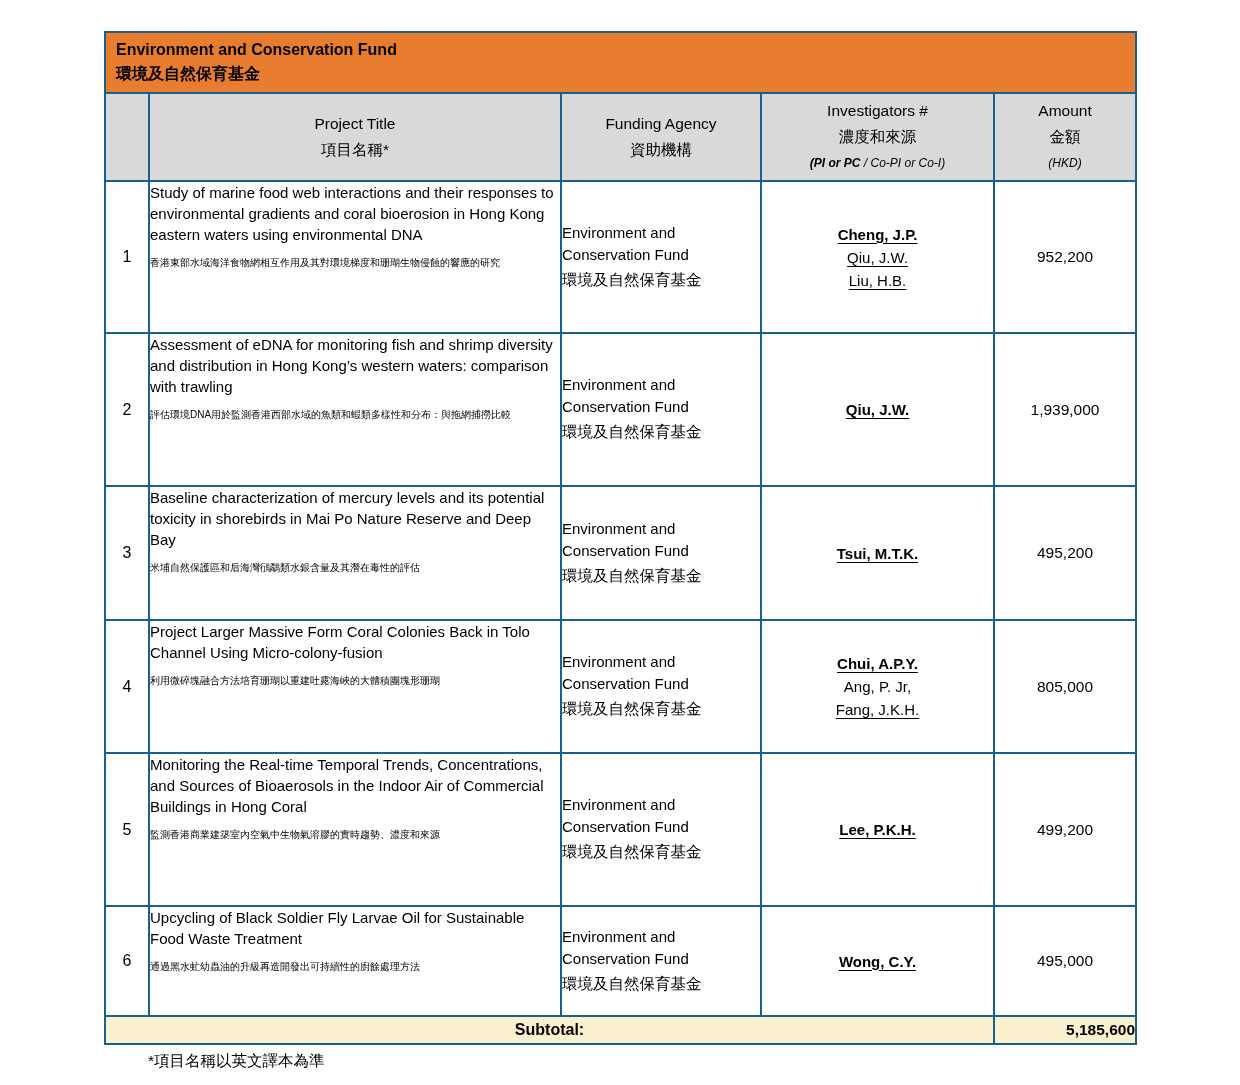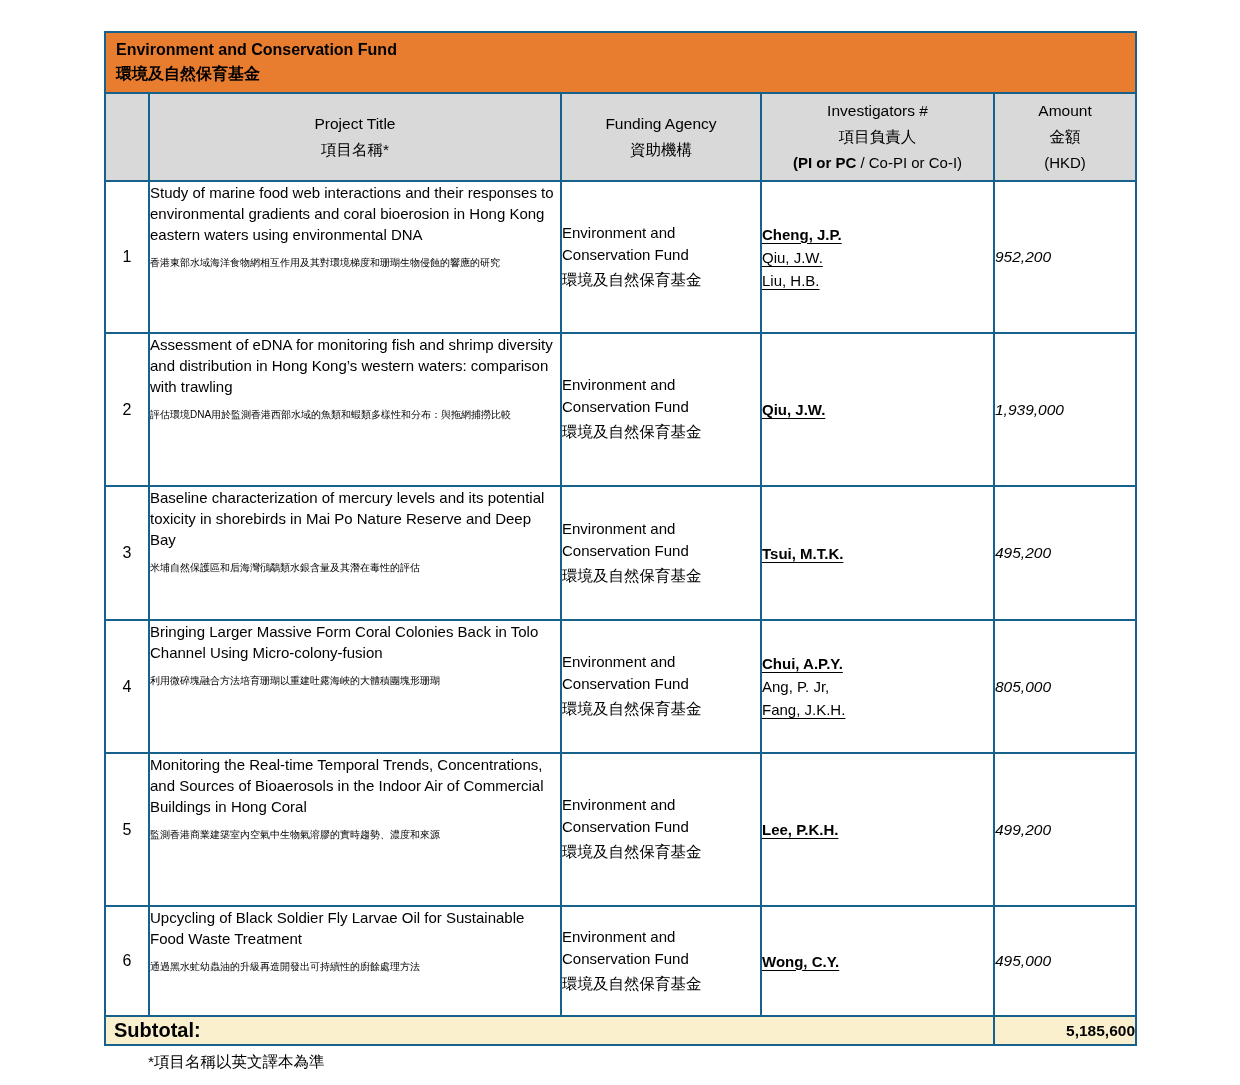--- a/index.html
+++ b/index.html
@@ -40,21 +40,21 @@
   }
   
   tr.colhead-row td {
     background: #D9D9D9;
     text-align: center;
     vertical-align: middle;
     height: 76px;
     padding: 4px 2px;
   }
   .h-line { font-size: 15.5px; line-height: 26px; }
-  .h-sub  { font-size: 15px;   line-height: 26px; }
+  .h-sub  { font-size: 12px;   line-height: 26px; font-style: italic; }
   .h-bold { font-weight: bold; }
   
   #rows-body tr:nth-child(1) { height: 152px; }
   #rows-body tr:nth-child(2) { height: 153px; }
   #rows-body tr:nth-child(3) { height: 134px; }
   #rows-body tr:nth-child(4) { height: 133px; }
   #rows-body tr:nth-child(5) { height: 153px; }
   #rows-body tr:nth-child(6) { height: 110px; }
   td.cell-num {
     text-align: center;
@@ -69,42 +69,42 @@
   .t-en { font-size: 15px;   line-height: 21px; }
   .t-zh { font-size: 10px; line-height: 30px; margin-top: 3px; }
   td.cell-agency {
     vertical-align: middle;
     padding: 2px 4px 2px 10px;
   }
   .a-en { font-size: 15px;   line-height: 22px; }
   .a-zh { font-size: 15.5px; line-height: 27px; }
   td.cell-inv {
     vertical-align: middle;
-    text-align: left;
+    text-align: center;
     padding: 2px;
   }
   .inv-name { font-size: 15px; line-height: 23px; }
   .inv-name.b { font-weight: bold; }
   .inv-name.u { text-decoration: underline; text-underline-offset: 3px; }
   td.cell-amount {
     vertical-align: middle;
-    text-align: left;
+    text-align: center;
     font-size: 15.5px;
-    font-style: italic;
   }
   
   tr.subtotal-row td {
     background: #FBF0CE;
     height: 28px;
     vertical-align: middle;
   }
   .sub-label {
     font-weight: bold;
-    font-size: 20px;
+    font-size: 16px;
     padding: 2px 8px;
+    text-align: center;
   }
   td.sub-amount {
     font-weight: bold;
     font-size: 15.5px;
     text-align: right;
   }
   
   .footnotes {
     position: relative;
     margin-top: 4px;
@@ -141,21 +141,21 @@
         <td>
           <div class="h-line">Project Title</div>
           <div class="h-line">項目名稱*</div>
         </td>
         <td>
           <div class="h-line">Funding Agency</div>
           <div class="h-line">資助機構</div>
         </td>
         <td>
           <div class="h-line">Investigators #</div>
-          <div class="h-line">項目負責人</div>
+          <div class="h-line">濃度和來源</div>
           <div class="h-sub"><span class="h-bold">(PI or PC</span><span> / Co-PI or Co-I)</span></div>
         </td>
         <td>
           <div class="h-line">Amount</div>
           <div class="h-line">金額</div>
           <div class="h-sub">(HKD)</div>
         </td>
       </tr>
     </thead>
 
@@ -203,21 +203,21 @@
       <div class="a-zh">環境及自然保育基金</div>
     </td>
     <td class="cell-inv">
             <div class="inv-name b u">Tsui, M.T.K.</div>
           </td>
     <td class="cell-amount">495,200</td>
   </tr>
         <tr>
     <td class="cell-num">4</td>
     <td class="cell-title">
-      <div class="t-en">Bringing Larger Massive Form Coral Colonies Back in Tolo Channel Using Micro-colony-fusion</div>
+      <div class="t-en">Project Larger Massive Form Coral Colonies Back in Tolo Channel Using Micro-colony-fusion</div>
       <div class="t-zh">利用微碎塊融合方法培育珊瑚以重建吐露海峽的大體積團塊形珊瑚</div>
     </td>
     <td class="cell-agency">
       <div class="a-en">Environment and Conservation Fund</div>
       <div class="a-zh">環境及自然保育基金</div>
     </td>
     <td class="cell-inv">
             <div class="inv-name b u">Chui, A.P.Y.</div>
             <div class="inv-name">Ang, P. Jr,</div>
             <div class="inv-name u">Fang, J.K.H.</div>

